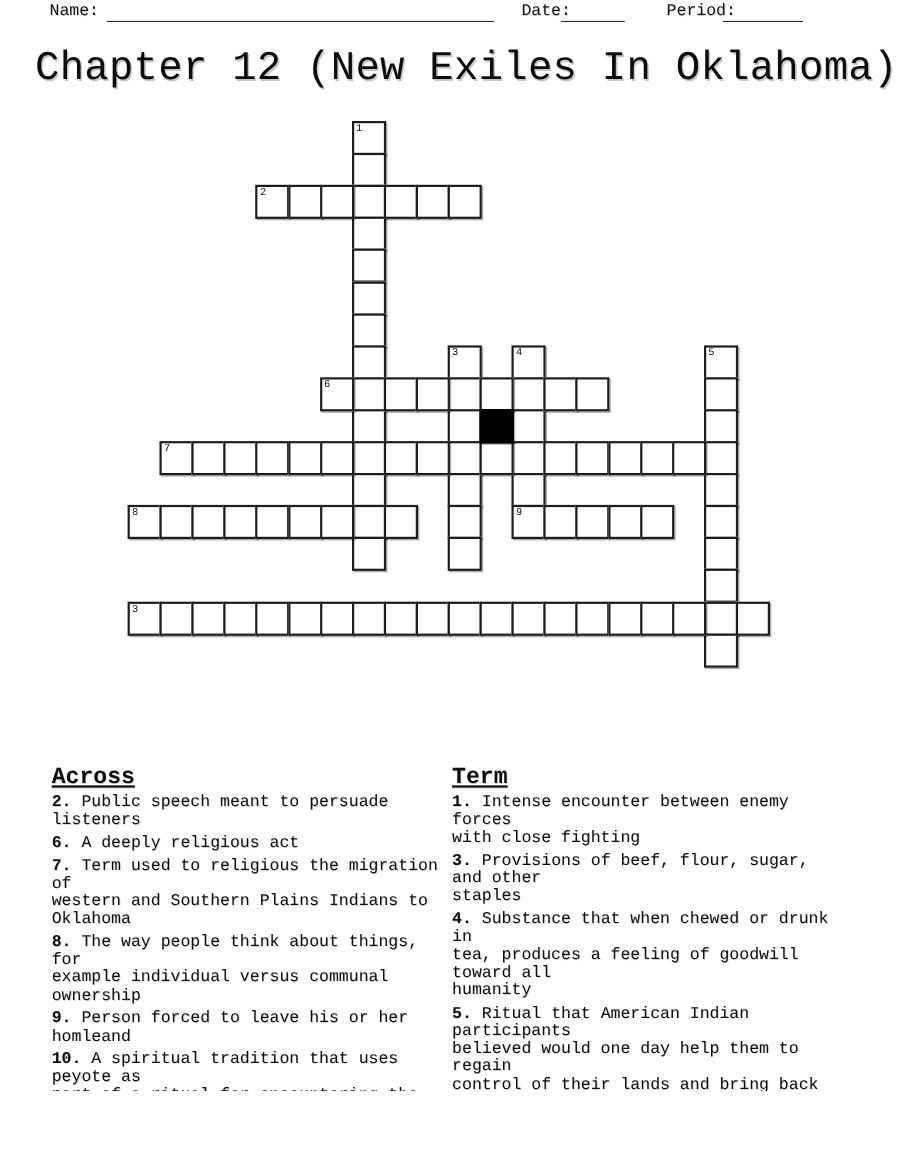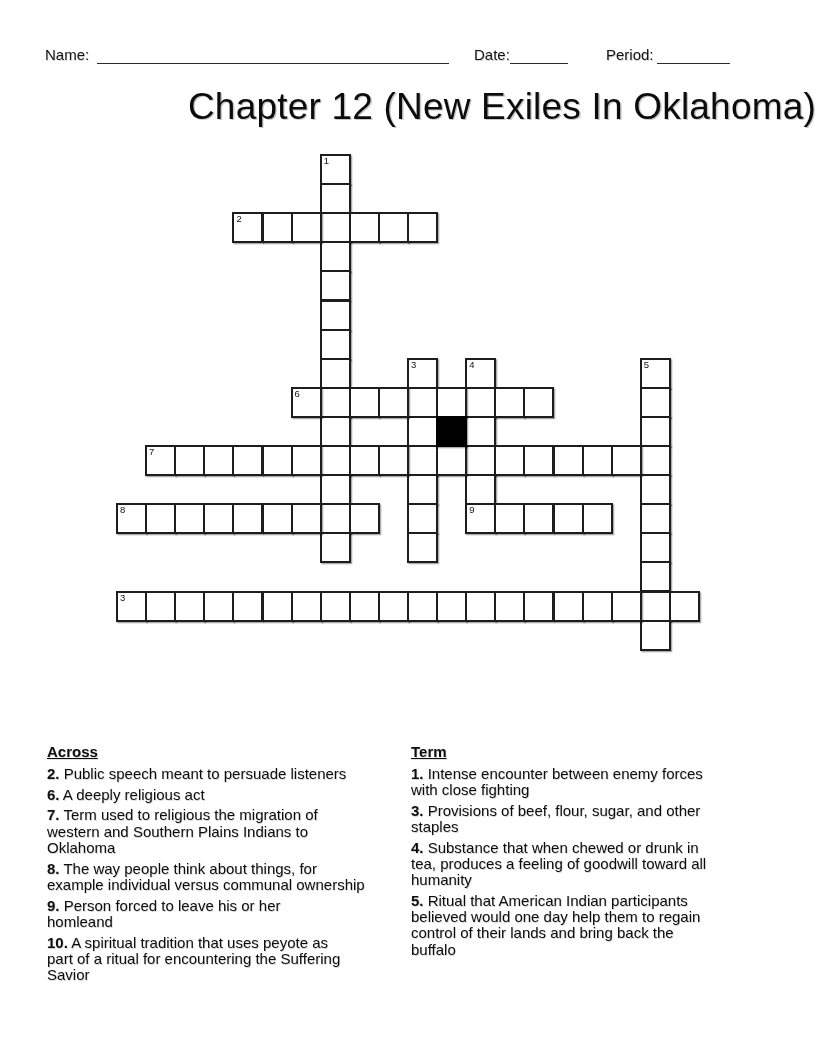--- a/index.html
+++ b/index.html
@@ -2,24 +2,23 @@
 <html><head>
 <meta charset="utf-8">
 <style>
   * { margin: 0; padding: 0; box-sizing: border-box; }
   html, body { background: #ffffff; }
   .page {
     position: relative;
     width: 816px;
     height: 992px;
     background: #ffffff;
-    font-family: Liberation Sans, sans-serif;
+    font-family: Liberation Mono, monospace;
     color: #111111;
     overflow: hidden;
-    margin-top: 44px;
   }
   
   .hdr-label {
     position: absolute;
     top: 3px;
     font-size: 15px;
     line-height: 16px;
     color: #141414;
     text-shadow: 0.7px 0.7px 0 rgba(0,0,0,0.18);
   }
@@ -82,21 +81,21 @@
     position: absolute;
     top: 700px;
     font-size: 15px;
     line-height: 16.2px;
     color: #0d0d0d;
     text-shadow: 0.7px 0.7px 0 rgba(0,0,0,0.16);
   }
   .clue-col.across { left: 47px;  width: 366px; }
   .clue-col.down   { left: 411px; width: 352px; }
   .clue-heading {
-    font-size: 15px;
+    font-size: 21px;
     font-weight: bold;
     text-decoration: underline;
     margin: 0 0 5.5px 0;
   }
   .clue {
     margin: 0 0 4.6px 0;
   }
   .clue .num { font-weight: bold; }
   .clue .txt { white-space: pre-line; }
 </style>

